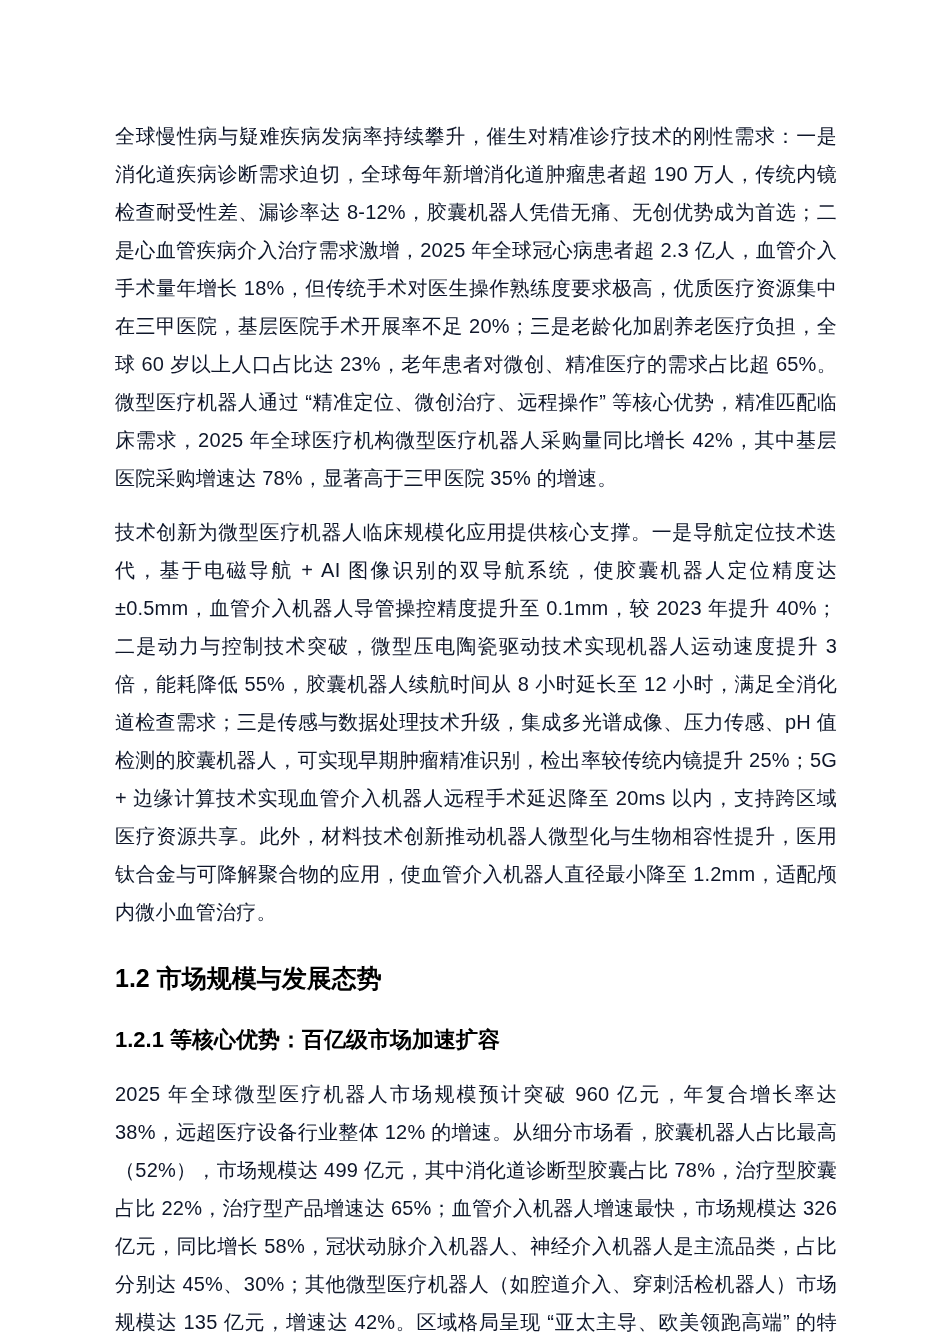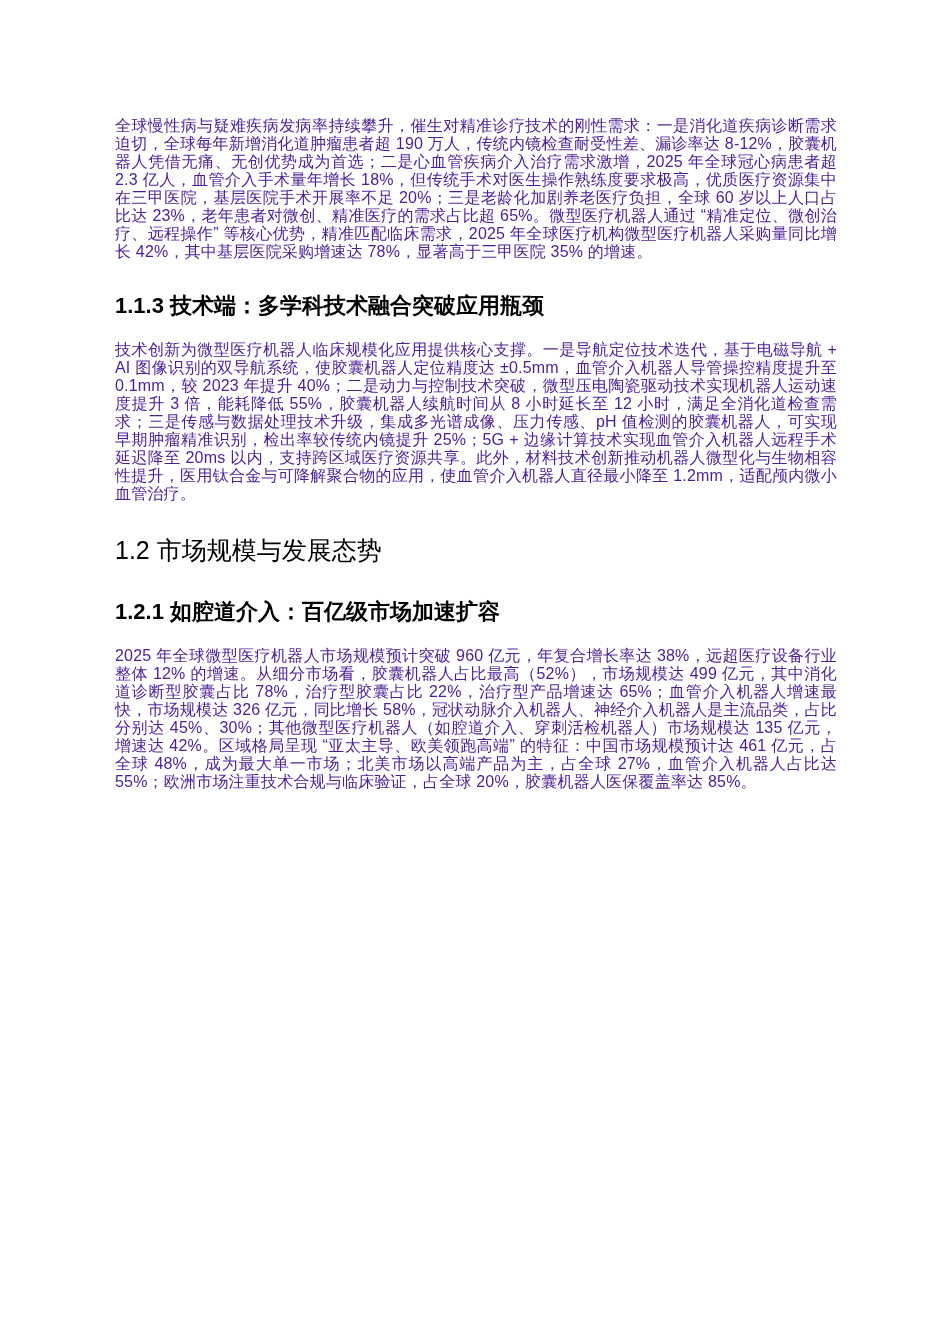--- a/index.html
+++ b/index.html
@@ -14,54 +14,53 @@
     color: #111111;
   }
   .page {
     box-sizing: border-box;
     width: 950px;
     min-height: 1344px;
     padding: 117px 113px 110px 115px;
     background: #ffffff;
   }
   .body-text {
-    font-size: 16px;
-    line-height: 18px;
+    font-size: 20px;
+    line-height: 38px;
     text-align: justify;
     letter-spacing: 0.2px;
     margin: 0 0 16px 0;
-    color: #4c1d95;
+    color: #0f172a;
   }
   .heading-2 {
     font-size: 25px;
-    font-weight: 400;
+    font-weight: 700;
     line-height: 34px;
     margin: 30px 0 0 0;
     color: #000000;
   }
   .heading-3 {
     font-size: 22px;
     font-weight: 700;
     line-height: 30px;
     margin: 30px 0 20px 0;
     color: #000000;
   }
 </style>
 </head>
 <body>
 
 <div class="page">
 
   <p class="body-text">全球慢性病与疑难疾病发病率持续攀升，催生对精准诊疗技术的刚性需求：一是消化道疾病诊断需求迫切，全球每年新增消化道肿瘤患者超 190 万人，传统内镜检查耐受性差、漏诊率达 8-12%，胶囊机器人凭借无痛、无创优势成为首选；二是心血管疾病介入治疗需求激增，2025 年全球冠心病患者超 2.3 亿人，血管介入手术量年增长 18%，但传统手术对医生操作熟练度要求极高，优质医疗资源集中在三甲医院，基层医院手术开展率不足 20%；三是老龄化加剧养老医疗负担，全球 60 岁以上人口占比达 23%，老年患者对微创、精准医疗的需求占比超 65%。微型医疗机器人通过 “精准定位、微创治疗、远程操作” 等核心优势，精准匹配临床需求，2025 年全球医疗机构微型医疗机器人采购量同比增长 42%，其中基层医院采购增速达 78%，显著高于三甲医院 35% 的增速。</p>
 
-  <h3 class="heading-3">1.1.3 技术端：多学科技术融合突破应用瓶颈</h3>
 
   <p class="body-text">技术创新为微型医疗机器人临床规模化应用提供核心支撑。一是导航定位技术迭代，基于电磁导航 + AI 图像识别的双导航系统，使胶囊机器人定位精度达 ±0.5mm，血管介入机器人导管操控精度提升至 0.1mm，较 2023 年提升 40%；二是动力与控制技术突破，微型压电陶瓷驱动技术实现机器人运动速度提升 3 倍，能耗降低 55%，胶囊机器人续航时间从 8 小时延长至 12 小时，满足全消化道检查需求；三是传感与数据处理技术升级，集成多光谱成像、压力传感、pH 值检测的胶囊机器人，可实现早期肿瘤精准识别，检出率较传统内镜提升 25%；5G + 边缘计算技术实现血管介入机器人远程手术延迟降至 20ms 以内，支持跨区域医疗资源共享。此外，材料技术创新推动机器人微型化与生物相容性提升，医用钛合金与可降解聚合物的应用，使血管介入机器人直径最小降至 1.2mm，适配颅内微小血管治疗。</p>
 
   <h2 class="heading-2">1.2 市场规模与发展态势</h2>
 
-  <h3 class="heading-3">1.2.1 如腔道介入：百亿级市场加速扩容</h3>
+  <h3 class="heading-3">1.2.1 等核心优势：百亿级市场加速扩容</h3>
 
   <p class="body-text">2025 年全球微型医疗机器人市场规模预计突破 960 亿元，年复合增长率达 38%，远超医疗设备行业整体 12% 的增速。从细分市场看，胶囊机器人占比最高（52%），市场规模达 499 亿元，其中消化道诊断型胶囊占比 78%，治疗型胶囊占比 22%，治疗型产品增速达 65%；血管介入机器人增速最快，市场规模达 326 亿元，同比增长 58%，冠状动脉介入机器人、神经介入机器人是主流品类，占比分别达 45%、30%；其他微型医疗机器人（如腔道介入、穿刺活检机器人）市场规模达 135 亿元，增速达 42%。区域格局呈现 “亚太主导、欧美领跑高端” 的特征：中国市场规模预计达 461 亿元，占全球 48%，成为最大单一市场；北美市场以高端产品为主，占全球 27%，血管介入机器人占比达 55%；欧洲市场注重技术合规与临床验证，占全球 20%，胶囊机器人医保覆盖率达 85%。</p>
 
 
 
 </div>
 
 </body></html>

